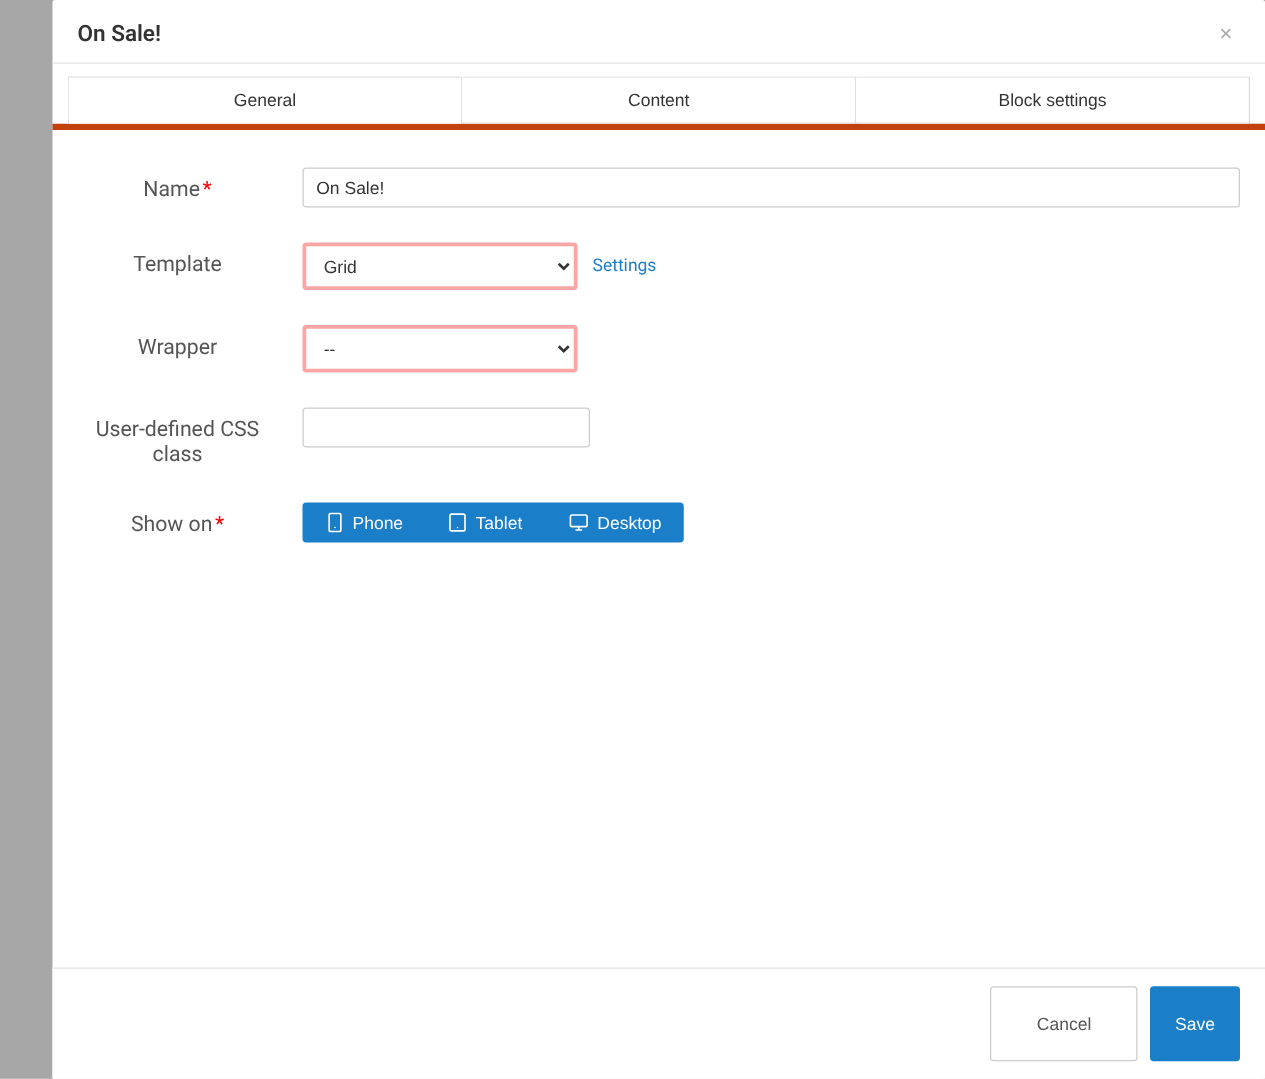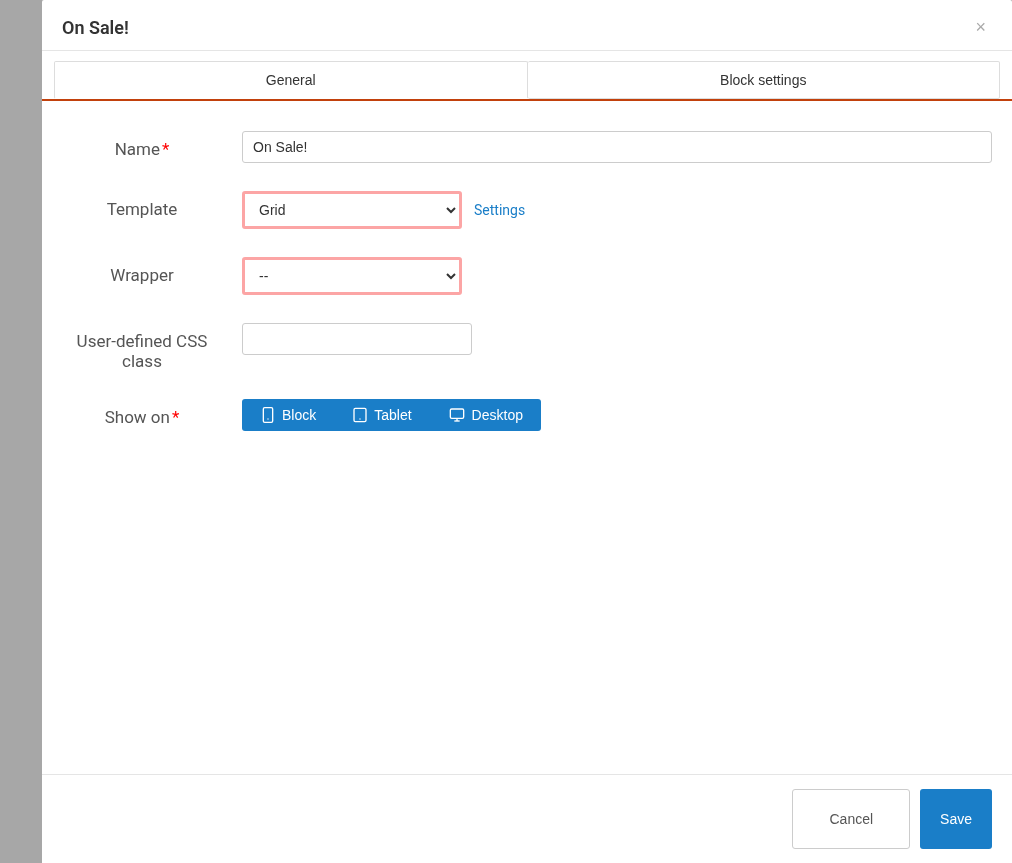--- a/index.html
+++ b/index.html
@@ -54,21 +54,21 @@
       border: none;
       font-size: 18px;
       color: #aaa;
       cursor: pointer;
       padding: 2px 6px;
       line-height: 1;
     }
 
     .tabs {
       display: flex;
-      border-bottom: 2px solid #c2410c;
+      border-bottom: 5px solid #c2410c;
       padding: 10px 12px 0 12px;
     }
 
     .tab {
       padding: 10px 40px;
       font-size: 14px;
       cursor: pointer;
       border: 1px solid #ddd;
       background: #fff;
       color: #333;
@@ -231,20 +231,21 @@
 <div class="modal-overlay">
   <div class="modal">
 
     <div class="modal-header">
       <span class="modal-title">On Sale!</span>
       <button class="close-btn">×</button>
     </div>
 
     <div class="tabs">
       <button class="tab active">General</button>
+      <button class="tab">Content</button>
       <button class="tab">Block settings</button>
     </div>
 
     <div class="modal-body">
 
       <div class="form-row">
         <div class="form-label">
           <span>Name</span><span class="required">*</span>
         </div>
         <div class="form-control-wrap">
@@ -292,21 +293,21 @@
         <div class="form-label">
           <span>Show on</span><span class="required">*</span>
         </div>
         <div class="form-control-wrap">
           <div class="show-on-group">
             <button class="device-btn">
               <svg width="16" height="16" viewBox="0 0 24 24">
                 <rect x="5" y="1" width="14" height="22" rx="2" ry="2" fill="none" stroke="white" stroke-width="2"></rect>
                 <line x1="12" y1="18" x2="12" y2="18" stroke="white" stroke-width="2" stroke-linecap="round"></line>
               </svg>
-              <span>Block</span>
+              <span>Phone</span>
             </button>
             <button class="device-btn">
               <svg width="16" height="16" viewBox="0 0 24 24">
                 <rect x="3" y="2" width="18" height="20" rx="2" ry="2" fill="none" stroke="white" stroke-width="2"></rect>
                 <line x1="12" y1="18" x2="12" y2="18" stroke="white" stroke-width="2" stroke-linecap="round"></line>
               </svg>
               <span>Tablet</span>
             </button>
             <button class="device-btn">
               <svg width="18" height="16" viewBox="0 0 24 24">

